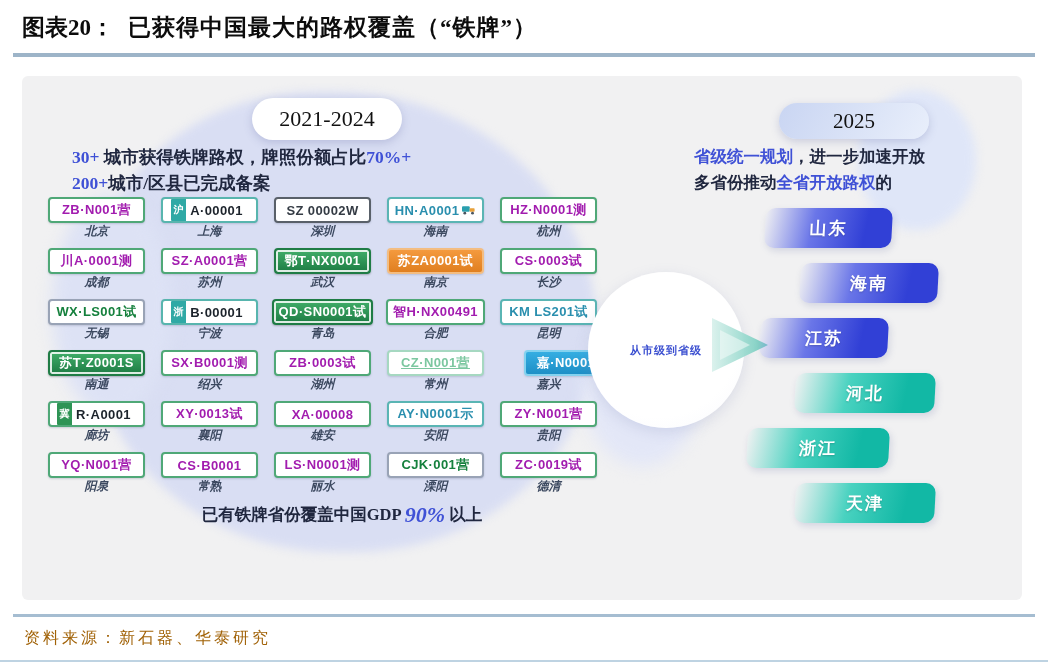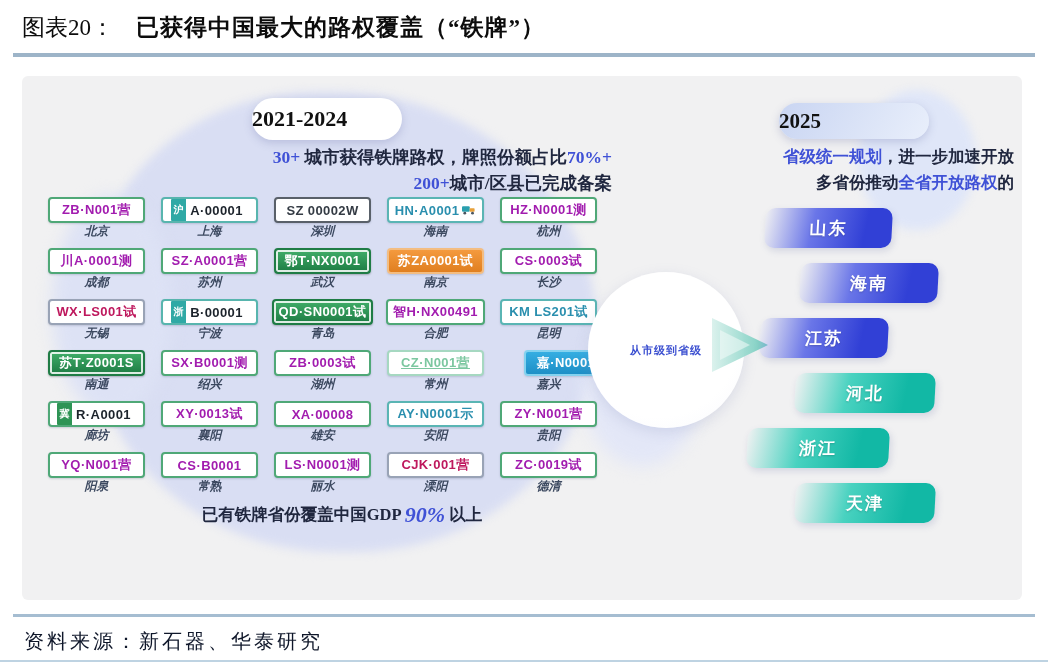--- a/index.html
+++ b/index.html
@@ -1,66 +1,66 @@
 <!DOCTYPE html>
 <html><head>
 <meta charset="utf-8">
 <style>
   * { margin:0; padding:0; box-sizing:border-box; }
   html,body { width:1048px; height:668px; background:#ffffff; overflow:hidden;
               font-family:"Liberation Serif","DejaVu Serif",serif; }
 
   
   .fig-header { position:absolute; left:22px; top:12px; width:1010px; }
-  .fig-header .figlabel { font-weight:400; font-size:23px; color:#0c0c0c; margin-right:22px; }
+  .fig-header .figlabel { font-weight:700; font-size:23px; color:#0c0c0c; margin-right:14px; }
   .fig-header .figtitle { font-weight:700; font-size:23px; color:#0c0c0c; letter-spacing:1px; }
   .title-rule { position:absolute; left:13px; top:53px; width:1022px; height:4px; background:#9db4c8; }
 
   
   .panel { position:absolute; left:22px; top:76px; width:1000px; height:524px;
            background:#f1f1f2; border-radius:6px; overflow:hidden; }
 
   .blob { position:absolute; z-index:0; }
   .blob.b1 { left:70px; top:16px; width:505px; height:460px; background:#d9def3;
              border-radius:46% 54% 50% 50%; filter:blur(5px); }
   .blob.b2 { left:30px; top:120px; width:120px; height:220px; background:#dde2f5;
              border-radius:50%; filter:blur(8px); }
   .blob.b3 { left:836px; top:14px; width:118px; height:140px; background:#dfe6f8;
              border-radius:50%; filter:blur(5px); }
   .blob.b4 { left:560px; top:230px; width:120px; height:160px; background:#e3e7f7;
              border-radius:50%; filter:blur(8px); }
 
   
-  .period-badge { position:absolute; z-index:3; display:flex; align-items:center; 
-                  font-weight:700; color:#111; box-shadow:0 3px 8px rgba(90,100,160,.25); }
+  .period-badge { position:absolute; z-index:3; display:flex; align-items:center; justify-content:center;
+                  font-weight:400; color:#111; box-shadow:0 3px 8px rgba(90,100,160,.25); }
   .badge-left  { left:230px; top:22px; width:150px; height:42px; background:#ffffff;
                  border-radius:22px; font-size:22px; }
   .badge-right { left:757px; top:27px; width:150px; height:36px;
                  background:linear-gradient(120deg,#c9d5f2,#e9effb); border-radius:19px; font-size:21px; }
 
-  .intro { position:absolute; z-index:2; text-align:right; font-weight:700; color:#20273f;
+  .intro { position:absolute; z-index:2; text-align:left; font-weight:700; color:#20273f;
            font-size:17.5px; line-height:26px; }
   .intro-left  { left:50px;  top:68px; width:540px; }
   .intro-right { left:672px; top:68px; width:320px; font-size:16.5px; }
   .hl  { color:#3f51d6; }
   .big { font-size:22px; }
 
   
   .grid { position:absolute; z-index:2; left:18px; top:121px; width:566px;
           display:grid; grid-template-columns:repeat(5,113px); grid-auto-rows:51px; }
   .cell { display:flex; flex-direction:column; align-items:center; }
   .plate { height:26px; min-width:97px; max-width:108px; padding:0 5px; display:flex;
            align-items:center; justify-content:center; background:#fff; border-radius:4px;
            font-family:"Liberation Sans","DejaVu Sans",sans-serif; font-weight:700;
            font-size:13px; letter-spacing:.4px; white-space:nowrap;
            box-shadow:0 1px 2px rgba(40,50,90,.18); }
   .green-outline       { border:2px solid #4fa877; color:#a21caf; }
   .green-outline-light { border:2px solid #a6d8c1; color:#7cc7a0;text-decoration:underline; }
   .teal-outline        { border:2px solid #5ab5b4; color:#2a8fae; }
-  .navy-outline        { border:2px solid #99a3b6; color:#be185d; }
+  .navy-outline        { border:2px solid #99a3b6; color:#15803d; }
   .dark-outline        { border:2px solid #596069; color:#343b44; }
   .green-solid  { background:linear-gradient(180deg,#41ae69,#1e7c44); color:#fff;
                   border:2px solid #1f7c45; box-shadow:inset 0 0 0 2px rgba(255,255,255,.85),0 1px 2px rgba(0,0,0,.25); }
   .orange-solid { background:linear-gradient(180deg,#f49a3e,#e07f20); color:#fff; border:2px solid #f3bd82; }
   .blue-solid   { background:linear-gradient(180deg,#35aee2,#1e8fc6); color:#fff; border:2px solid #84d2ef;margin-left:48px; }
   .tab-teal  { border:2px solid #58b5ae; color:#1c232b; padding-left:0; }
   .tab-green { border:2px solid #4fa877; color:#1c232b; padding-left:0; }
   .tab { color:#fff; font-size:10px; align-self:stretch; width:15px; display:flex;
          align-items:center; justify-content:center; border-radius:1px 0 0 1px; margin-right:4px; }
   .tab-teal  .tab { background:#2fa9a5; }
@@ -91,21 +91,21 @@
   .ribbon.teal { background:linear-gradient(100deg, rgba(235,248,246,.05) 0%, #49d2c0 38%, #12b8a5 78%); }
   .ribbon.r0 { left:23px; top:2px;   width:127px; }
   .ribbon.r1 { left:58px; top:57px;  width:138px; }
   .ribbon.r2 { left:18px; top:112px; width:128px; }
   .ribbon.r3 { left:53px; top:167px; width:140px; }
   .ribbon.r4 { left:5px;  top:222px; width:142px; }
   .ribbon.r5 { left:53px; top:277px; width:140px; }
 
   
   .src-rule-top    { position:absolute; left:13px; top:614px; width:1022px; height:3px; background:#a5bdd1; }
-  .source-line     { position:absolute; left:24px; top:628px; font-size:20px; color:#0f172a; letter-spacing:3px; }
+  .source-line     { position:absolute; left:24px; top:628px; font-size:16px; color:#a16207; letter-spacing:3px; }
   .src-rule-bottom { position:absolute; left:0px; top:660px; width:1048px; height:2px; background:#bed3e2; }
 </style>
 </head>
 <body>
 
 <div class="fig-header">
   <span class="figlabel">图表20：</span><span class="figtitle">已获得中国最大的路权覆盖（“铁牌”）</span>
 </div>
 <div class="title-rule"></div>
 

